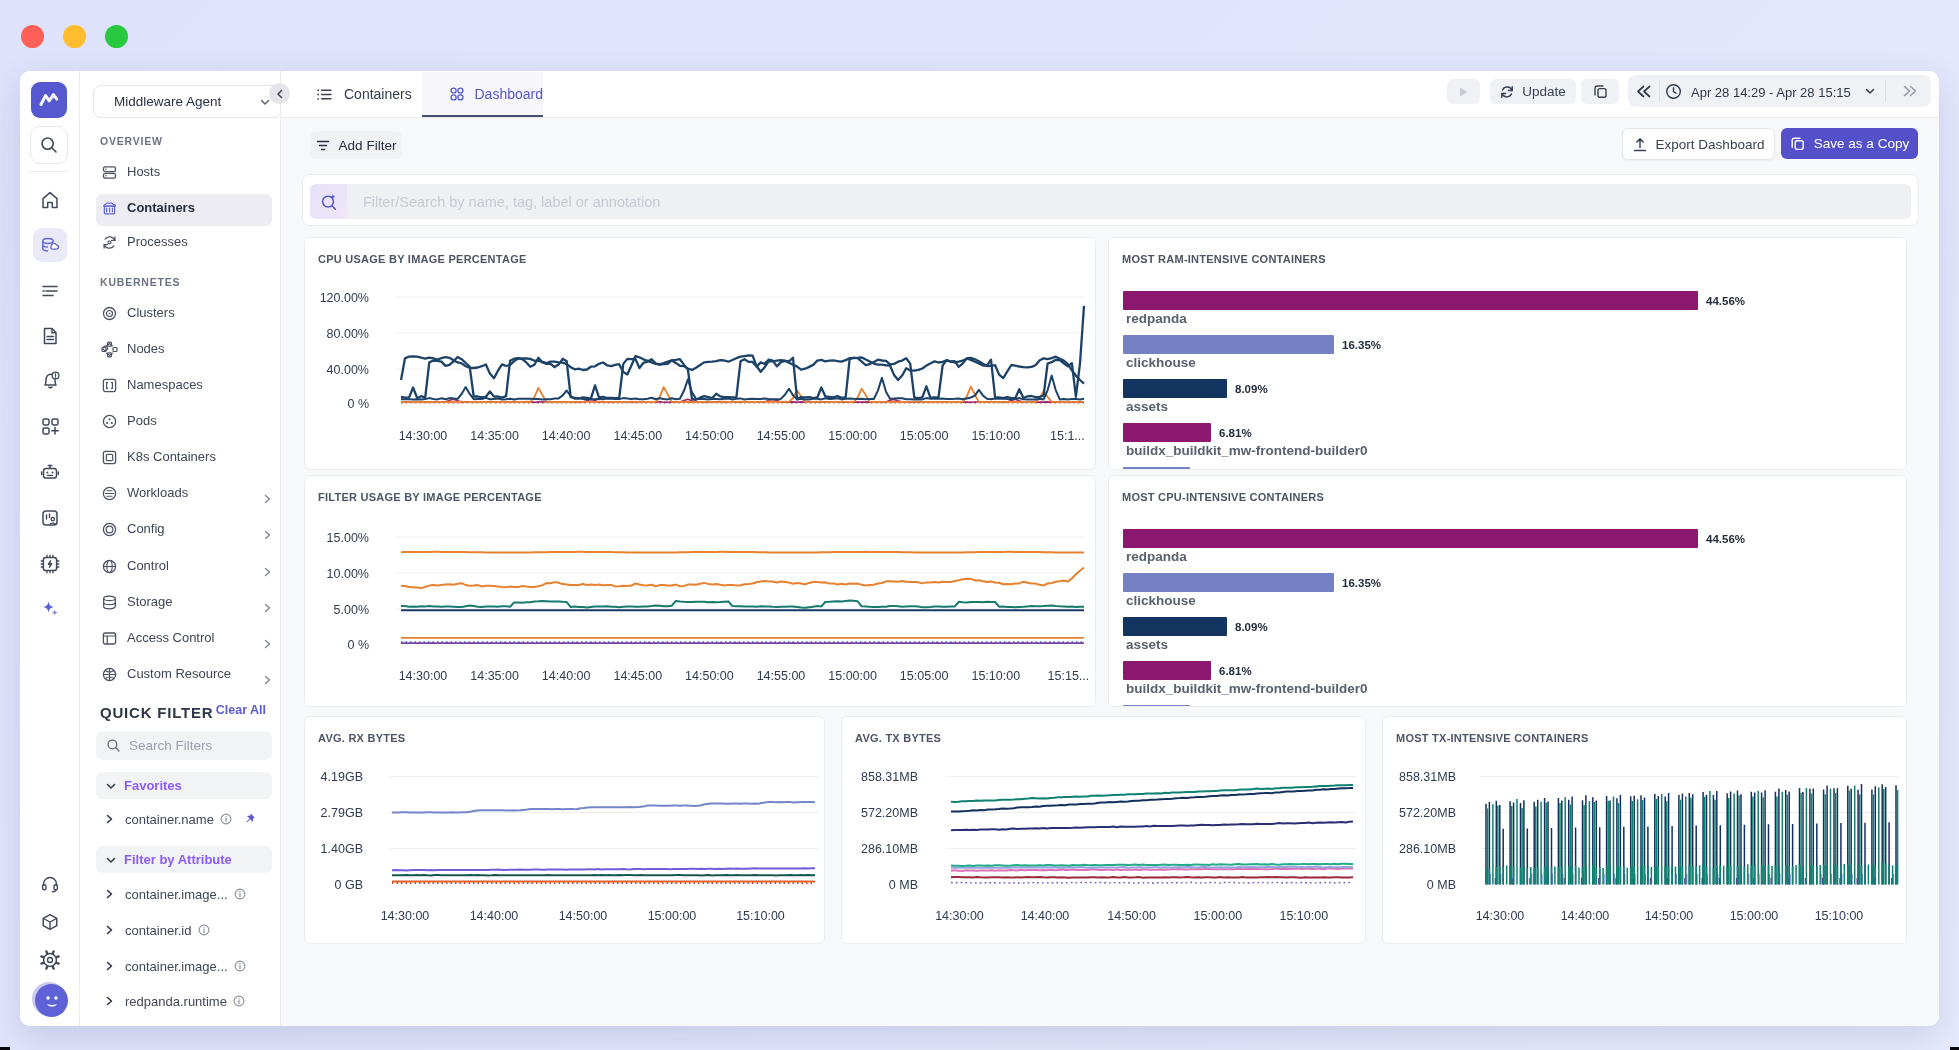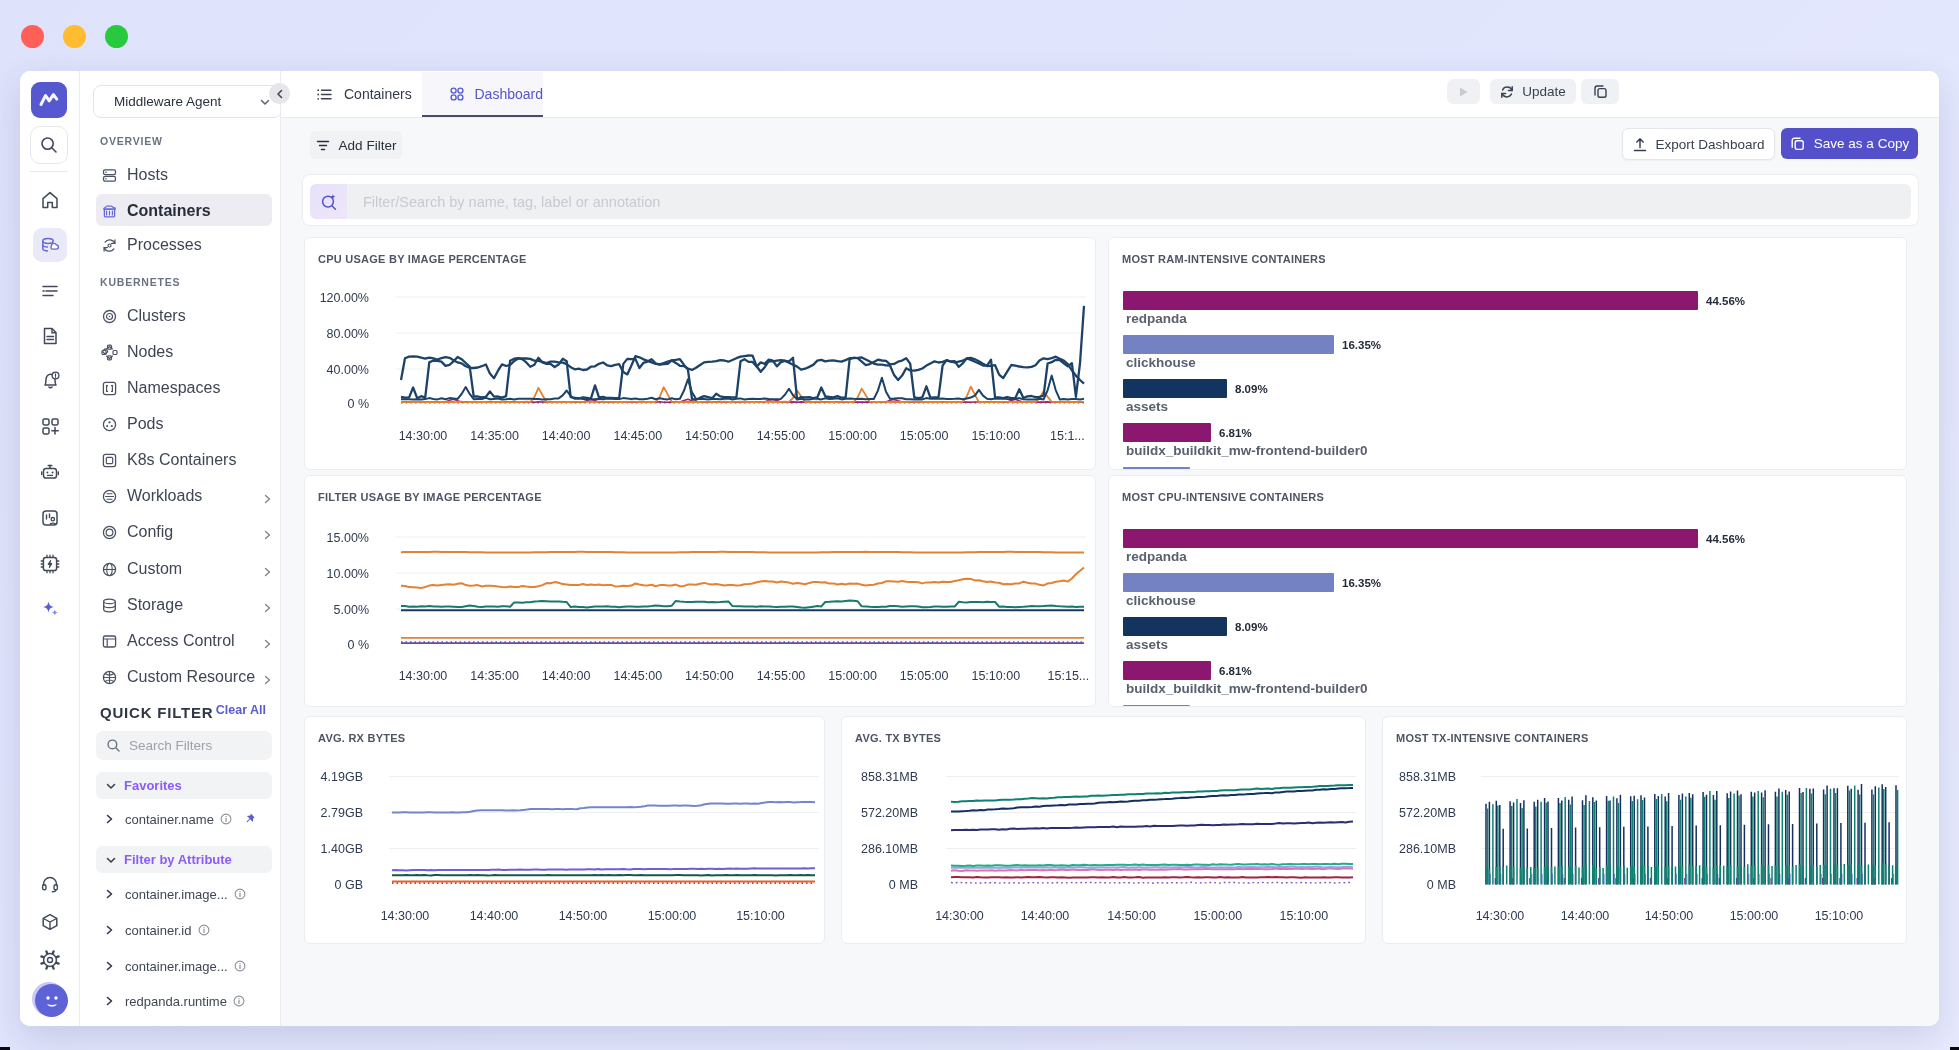--- a/index.html
+++ b/index.html
@@ -4,21 +4,21 @@
 html,body{width:1959px;height:1050px;overflow:hidden}
 body{font-family:"Liberation Sans",sans-serif;background:linear-gradient(135deg,#dee2fb 0%,#e2e6fd 55%,#e8ebfe 100%)}
 .tl{position:absolute;width:23px;height:23px;border-radius:50%}
 .window{position:absolute;left:20px;top:71px;width:1919px;height:955px;background:#fff;border-radius:10px;overflow:hidden;box-shadow:0 12px 34px rgba(60,64,110,.16)}
 .abs{position:absolute}
 .rail{position:absolute;left:0;top:0;width:60px;height:100%;background:#fff;border-right:1px solid #ececf0}
 .sidebar{position:absolute;left:60px;top:0;width:201px;height:100%;background:#fff;border-right:1px solid #ececf0}
 .main{position:absolute;left:261px;top:0;width:1658px;height:100%;background:#f7f8fa}
 .topbar{position:absolute;left:0;top:0;width:100%;height:47px;background:#fff;border-bottom:1px solid #e9eaee}
 .ico{position:absolute;display:flex;align-items:center;justify-content:center}
-.sitem{position:absolute;left:80px;height:20px;display:flex;align-items:flex-end;gap:9px;font-size:16px;color:#3e4554}
+.sitem{position:absolute;left:80px;height:20px;display:flex;align-items:flex-start;gap:9px;font-size:13px;color:#3e4554}
 .slab{position:absolute;left:20px;font-size:10.5px;font-weight:bold;letter-spacing:.8px;color:#6b7284}
 .qrow{position:absolute;left:16px;width:176px;height:27px;border-radius:6px;background:#f2f3f5;display:flex;align-items:center;font-weight:bold;font-size:13px;color:#8b5cf6}
 .qitem{position:absolute;left:26px;height:18px;display:flex;align-items:center;font-size:13px;color:#3f4655}
 .card{position:absolute;background:#fff;border:1px solid #ecedf1;border-radius:6px}
 .ct{position:absolute;left:13px;top:15px;font-size:11px;font-weight:bold;letter-spacing:.25px;color:#4d5464}
 .bar{position:absolute;height:19px;border-radius:1px}
 .bval{position:absolute;font-size:11.5px;font-weight:bold;color:#232c3c}
 .bname{position:absolute;font-size:13.5px;font-weight:bold;color:#59606e}
 .btn{position:absolute;display:flex;align-items:center;justify-content:center;border-radius:6px;font-size:13.5px}
 </style></head><body>
@@ -245,21 +245,21 @@
       </div>
       <div class="abs" style="left:184px;top:455px"><svg width="7" height="10" viewBox="0 0 7 10" style="" fill="none">
           <path d="M1.5 1.5 L5.5 5 L1.5 8.5" stroke="#7d8493" stroke-width="1.4" stroke-linecap="round" stroke-linejoin="round"></path>
         </svg></div>
       <div class="sitem" style="top:487px;left:21px;">
         <svg width="17" height="17" viewBox="0 0 17 17" style="" fill="none">
           <circle cx="8.5" cy="8.5" r="6.1" stroke="#4b5263" stroke-width="1.3"></circle>
           <ellipse cx="8.5" cy="8.5" rx="2.7" ry="6.1" stroke="#4b5263" stroke-width="1.1"></ellipse>
           <path d="M2.5 8.5 H14.5" stroke="#4b5263" stroke-width="1.1"></path>
         </svg>
-        <span>Custom</span>
+        <span>Control</span>
       </div>
       <div class="abs" style="left:184px;top:492px"><svg width="7" height="10" viewBox="0 0 7 10" style="" fill="none">
           <path d="M1.5 1.5 L5.5 5 L1.5 8.5" stroke="#7d8493" stroke-width="1.4" stroke-linecap="round" stroke-linejoin="round"></path>
         </svg></div>
       <div class="sitem" style="top:523px;left:21px;">
         <svg width="17" height="17" viewBox="0 0 17 17" style="" fill="none">
           <ellipse cx="8.5" cy="4.4" rx="5.8" ry="2.2" stroke="#4b5263" stroke-width="1.3"></ellipse>
           <path d="M2.7 4.4 V12.6 C2.7 13.8 5.3 14.8 8.5 14.8 C11.7 14.8 14.3 13.8 14.3 12.6 V4.4" stroke="#4b5263" stroke-width="1.3"></path>
           <path d="M2.7 8.5 C2.7 9.7 5.3 10.7 8.5 10.7 C11.7 10.7 14.3 9.7 14.3 8.5" stroke="#4b5263" stroke-width="1.2"></path>
         </svg>
@@ -379,20 +379,46 @@
         <div class="btn" style="left:1209px;top:8px;width:86px;height:25px;background:#f0f1f4;gap:8px;color:#394252"><svg width="14" height="14" viewBox="0 0 14 14" style="" fill="none">
             <path d="M12 5.5 A5.1 5.1 0 0 0 2.6 5 M2 8.5 A5.1 5.1 0 0 0 11.4 9" stroke="#394252" stroke-width="1.5" stroke-linecap="round"></path>
             <path d="M12.2 1.8 V5.6 H8.4 M1.8 12.2 V8.4 H5.6" stroke="#394252" stroke-width="1.5" stroke-linejoin="round" stroke-linecap="round" fill="none"></path>
           </svg>Update</div>
         <div class="btn" style="left:1300px;top:8px;width:38px;height:25px;background:#f0f1f4">
           <svg width="15" height="15" viewBox="0 0 15 15" style="" fill="none">
             <rect x="5" y="4.6" width="8" height="8.6" rx="1.8" stroke="#394252" stroke-width="1.4"></rect>
             <path d="M10 2 H4.2 C3 2 2 3 2 4.2 V11" stroke="#394252" stroke-width="1.4" stroke-linecap="round"></path>
           </svg>
         </div>
+        <div class="abs" style="left:1347px;top:4px;width:303px;height:32px;background:#f0f1f4;border-radius:8px">
+          <div class="ico" style="left:0;top:0;width:30px;height:32px">
+            <svg width="15" height="13" viewBox="0 0 15 13" style="" fill="none">
+              <path d="M7.5 1.5 L2 6.5 L7.5 11.5 M13.5 1.5 L8 6.5 L13.5 11.5" stroke="#333b4a" stroke-width="1.7" stroke-linecap="round" stroke-linejoin="round"></path>
+            </svg>
+          </div>
+          <div class="abs" style="left:31px;top:5px;width:1px;height:22px;background:#dcdee3"></div>
+          <div class="ico" style="left:36px;top:7px;width:18px;height:18px">
+            <svg width="17" height="17" viewBox="0 0 17 17" style="" fill="none">
+              <circle cx="8.5" cy="8.5" r="6.8" stroke="#333b4a" stroke-width="1.4"></circle>
+              <path d="M8.5 4.8 V8.7 L11 10.2" stroke="#333b4a" stroke-width="1.4" stroke-linecap="round"></path>
+            </svg>
+          </div>
+          <div class="abs" style="left:63px;top:9.5px;font-size:13px;color:#2e3645">Apr 28 14:29 - Apr 28 15:15</div>
+          <div class="ico" style="left:237px;top:13px">
+            <svg width="10" height="7" viewBox="0 0 10 7" style="" fill="none">
+              <path d="M1.5 1.5 L5 5 L8.5 1.5" stroke="#333b4a" stroke-width="1.5" stroke-linecap="round" stroke-linejoin="round"></path>
+            </svg>
+          </div>
+          <div class="abs" style="left:257px;top:5px;width:1px;height:22px;background:#dcdee3"></div>
+          <div class="ico" style="left:262px;top:0;width:40px;height:32px">
+            <svg width="14" height="12" viewBox="0 0 14 12" style="" fill="none">
+              <path d="M1.5 1.5 L6.5 6 L1.5 10.5 M7.5 1.5 L12.5 6 L7.5 10.5" stroke="#9298a4" stroke-width="1.6" stroke-linecap="round" stroke-linejoin="round"></path>
+            </svg>
+          </div>
+        </div>
       </div>
       <div class="btn" style="left:29px;top:60px;width:92px;height:28px;background:#f1f2f4;gap:9px;color:#272e3d"><svg width="14" height="13" viewBox="0 0 14 13" style="" fill="none">
           <path d="M1.5 2.5 H12.5 M3.5 6.5 H10.5 M5.5 10.5 H8.5" stroke="#272e3d" stroke-width="1.5" stroke-linecap="round"></path>
         </svg>Add Filter</div>
       <div class="btn" style="left:1341px;top:57px;width:153px;height:32px;background:#fff;border:1px solid #e5e6ea;box-shadow:0 1px 2px rgba(16,24,40,.04);gap:9px;color:#394150"><svg width="14" height="15" viewBox="0 0 14 15" style="" fill="none">
           <path d="M7 10.5 V2.2 M3.8 5 L7 1.9 L10.2 5" stroke="#394150" stroke-width="1.5" stroke-linecap="round" stroke-linejoin="round"></path>
           <path d="M1.5 13.4 H12.5" stroke="#394150" stroke-width="1.5" stroke-linecap="round"></path>
         </svg>Export Dashboard</div>
       <div class="btn" style="left:1500px;top:57px;width:137px;height:31px;background:#5450c9;color:#fff;gap:9px"><svg width="15" height="15" viewBox="0 0 15 15" style="" fill="none">
           <rect x="5.2" y="4.8" width="8" height="8.6" rx="1.8" stroke="#fff" stroke-width="1.4"></rect>

